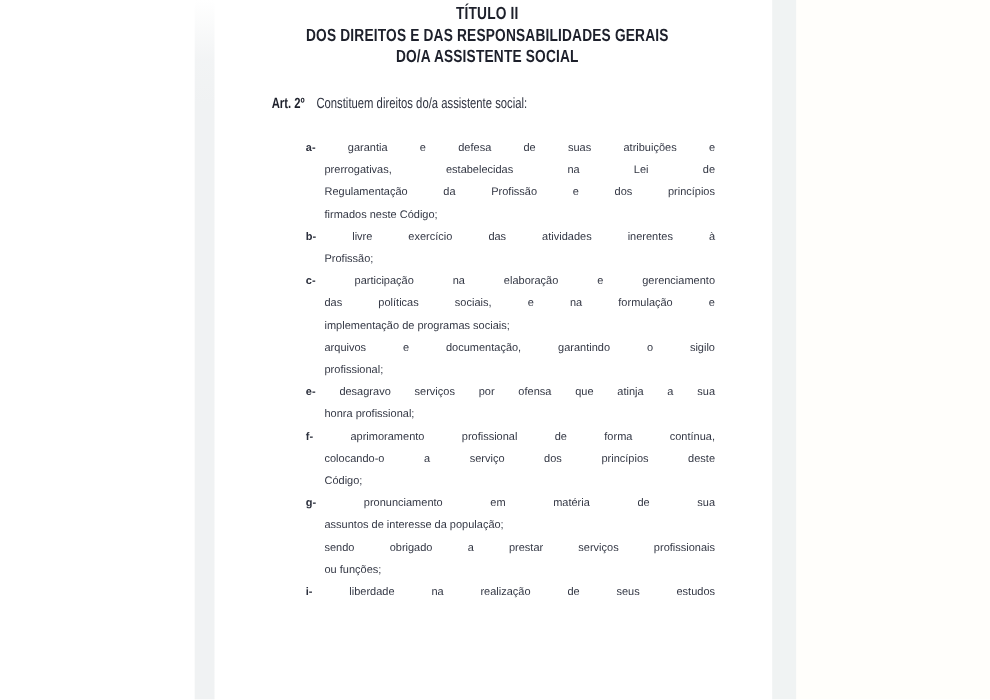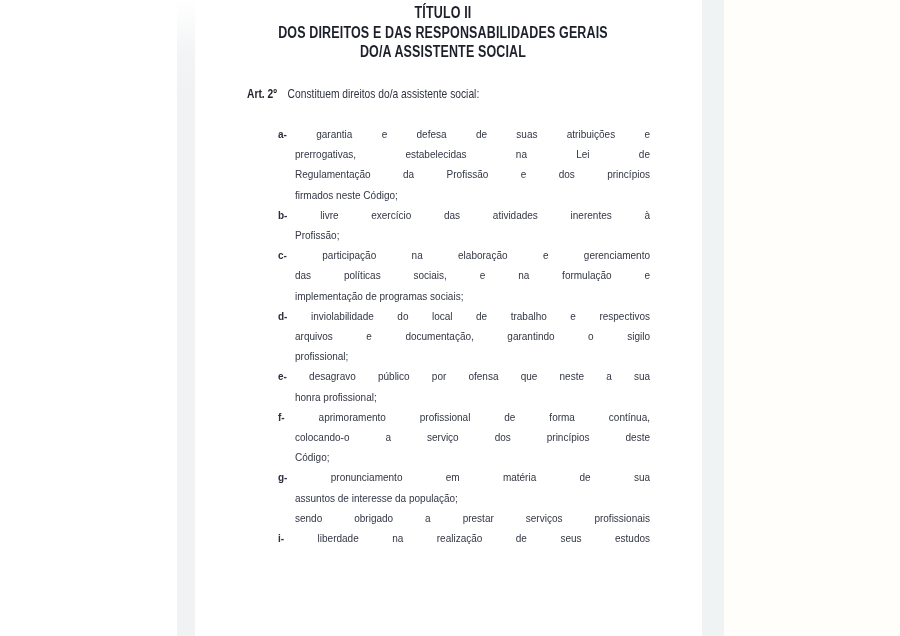--- a/index.html
+++ b/index.html
@@ -95,43 +95,43 @@
       <div class="line endp">Profissão;</div>
     </div>
 
     <div class="item">
       <div class="line first"><span class="lbl">c-</span> <span>participação na elaboração e gerenciamento</span></div>
       <div class="line">das políticas sociais, e na formulação e</div>
       <div class="line endp">implementação de programas sociais;</div>
     </div>
 
     <div class="item">
-      <div class="line first"><span class="lbl">d-</span> <span>inviolabilidade do local de trabalho e respectivos</span></div>
       <div class="line">arquivos e documentação, garantindo o sigilo</div>
       <div class="line endp">profissional;</div>
     </div>
 
     <div class="item">
-      <div class="line first"><span class="lbl">e-</span> <span>desagravo público por ofensa que neste a sua</span></div>
+      <div class="line first"><span class="lbl">e-</span> <span>desagravo serviços por ofensa que atinja a sua</span></div>
       <div class="line endp">honra profissional;</div>
     </div>
 
     <div class="item">
       <div class="line first"><span class="lbl">f-</span> <span>aprimoramento profissional de forma contínua,</span></div>
       <div class="line">colocando-o a serviço dos princípios deste</div>
       <div class="line endp">Código;</div>
     </div>
 
     <div class="item">
       <div class="line first"><span class="lbl">g-</span> <span>pronunciamento em matéria de sua</span></div>
       <div class="line endp">assuntos de interesse da população;</div>
     </div>
 
     <div class="item">
       <div class="line">sendo obrigado a prestar serviços profissionais</div>
+      <div class="line endp">ou funções;</div>
     </div>
 
     <div class="item">
       <div class="line first"><span class="lbl">i-</span> <span>liberdade na realização de seus estudos</span></div>
     </div>
 
   </div>
 </div>
 
 </body></html>

